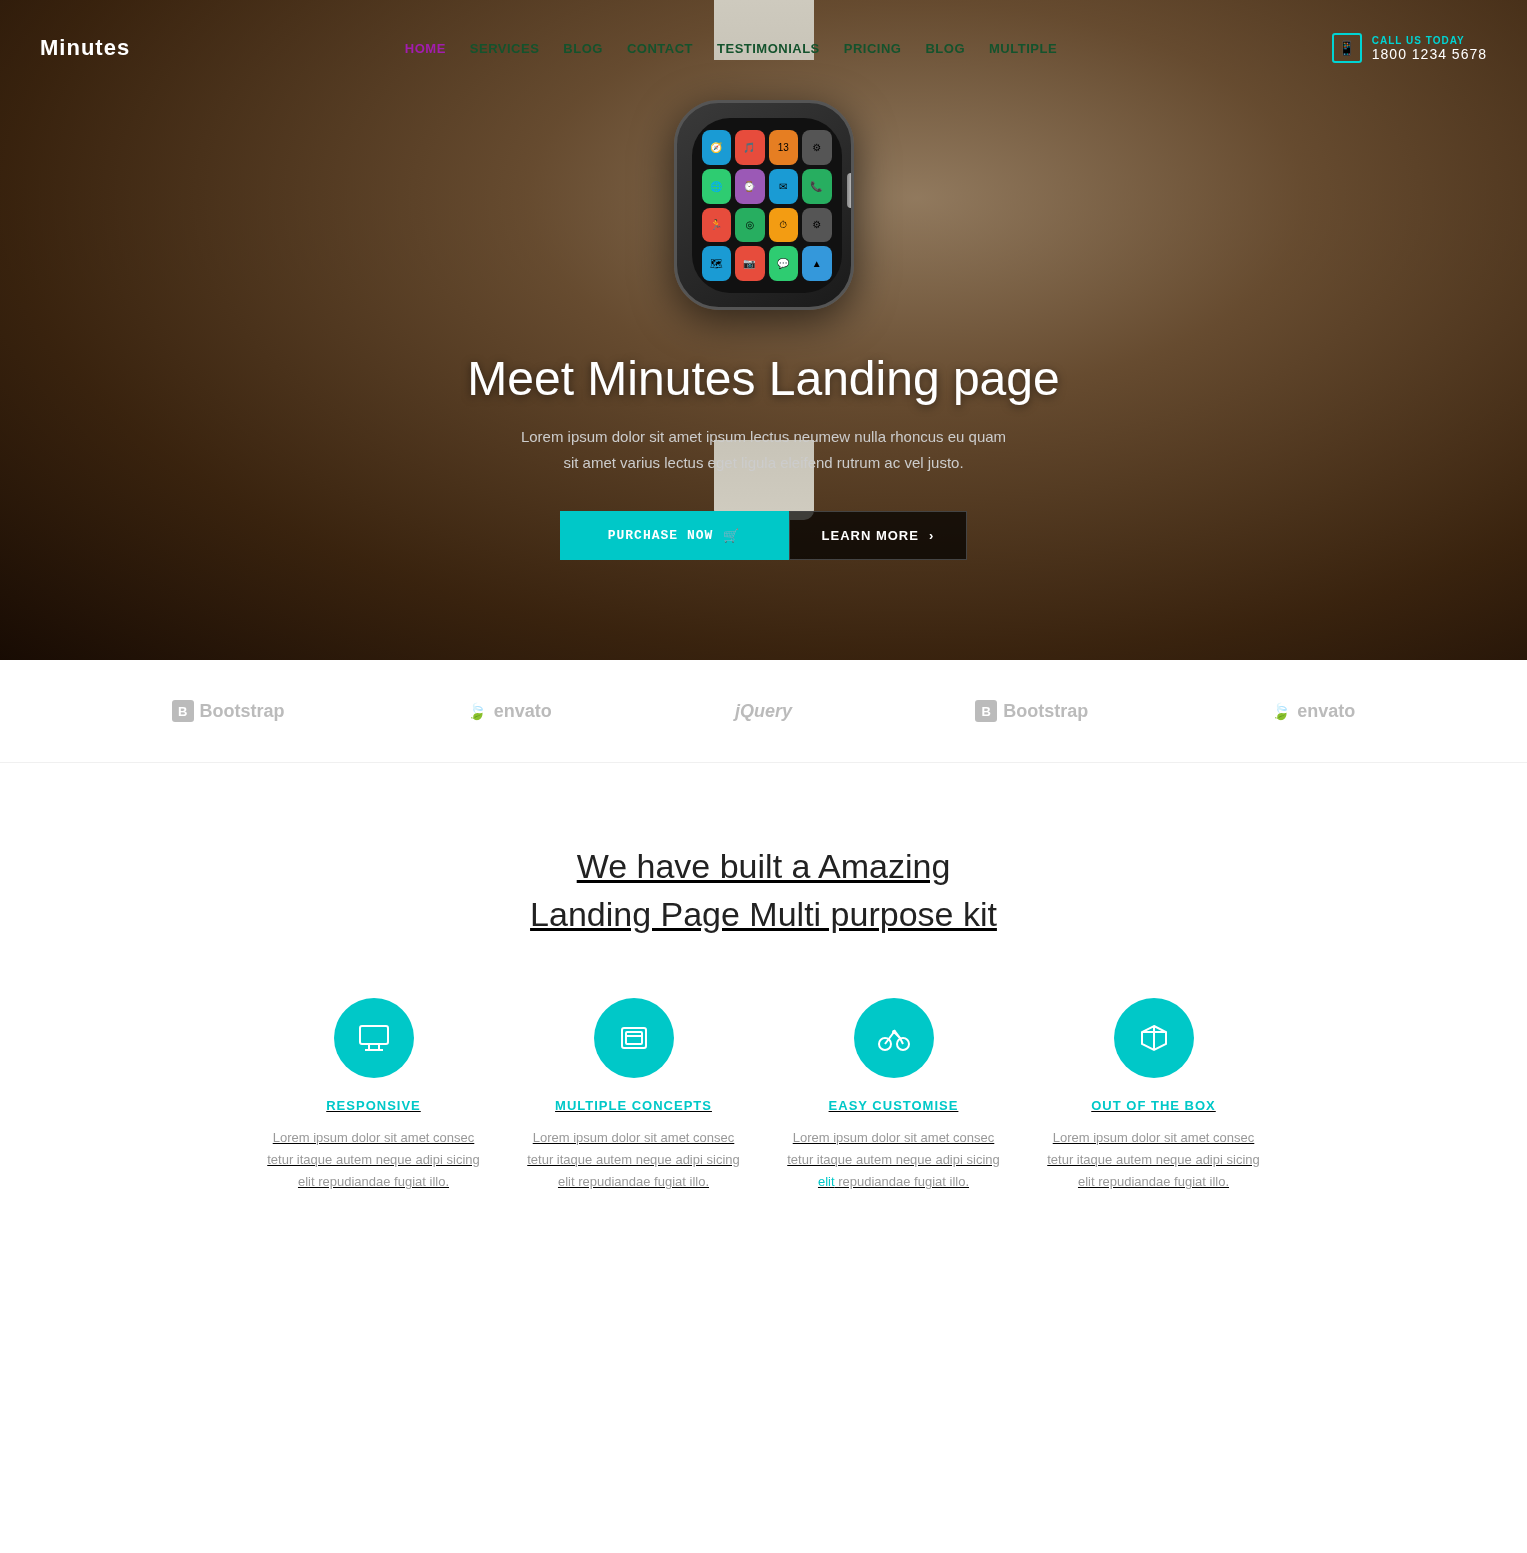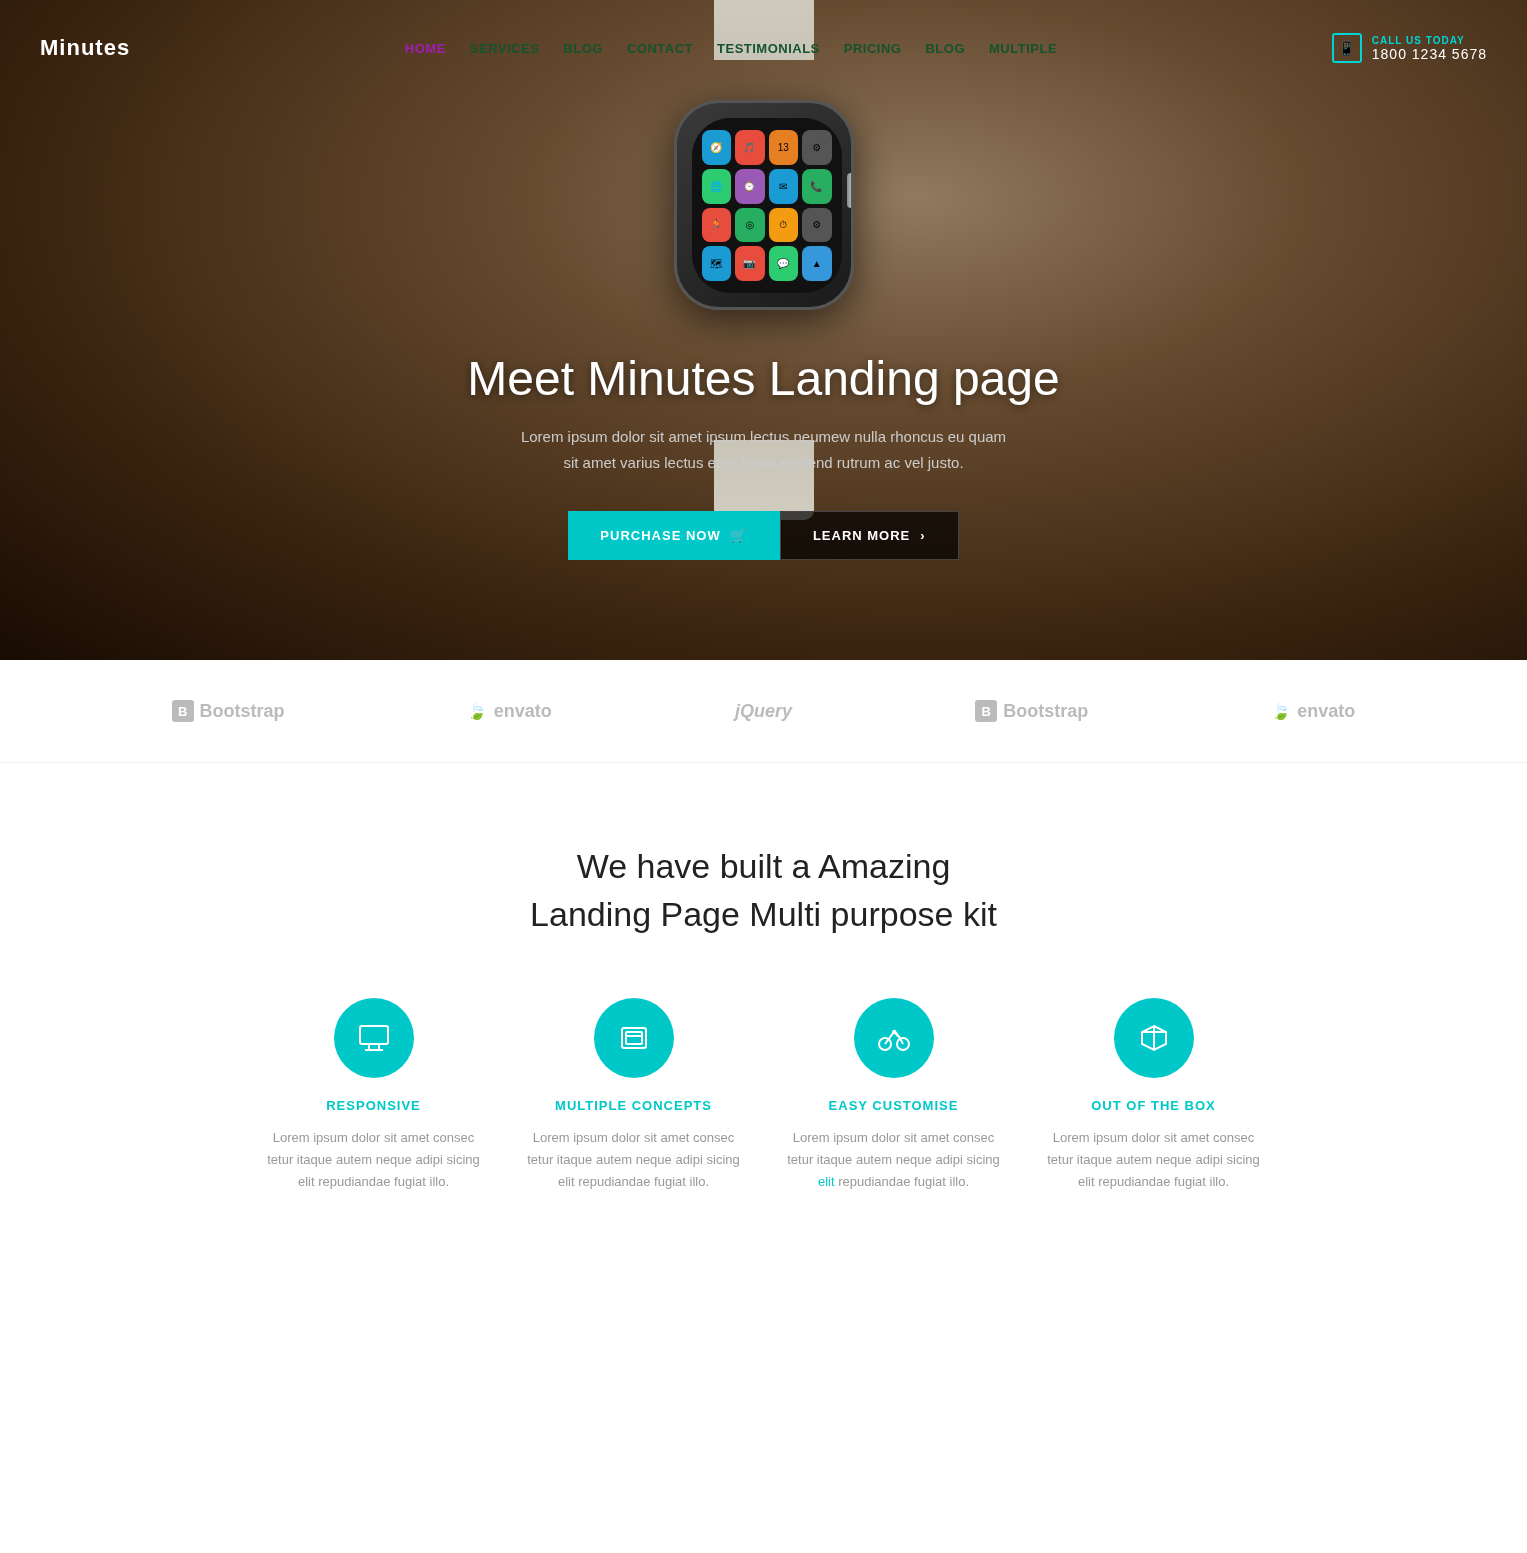--- a/index.html
+++ b/index.html
@@ -184,28 +184,29 @@
     }
     .hero-buttons {
       display: flex;
       justify-content: center;
       gap: 0;
     }
     .btn-purchase {
       background: #00c8c8;
       color: #fff;
       border: none;
-      padding: 16px 32px;
+      padding: 16px 48px;
       font-size: 13px;
       font-weight: 700;
       letter-spacing: 1px;
       cursor: pointer;
       display: flex;
       align-items: center;
       gap: 10px;
+      font-family: Liberation Mono, monospace;
     }
     .btn-learn {
       background: rgba(0,0,0,0.7);
       color: #fff;
       border: 1px solid #444;
       padding: 16px 32px;
       font-size: 13px;
       font-weight: 700;
       letter-spacing: 1px;
       cursor: pointer;
@@ -245,20 +246,21 @@
     }
     .brand-logo .leaf-icon {
       font-size: 16px;
     }
 
     
     .features-section {
       padding: 80px 40px 60px;
       text-align: center;
       background: #fff;
+      text-decoration: underline;
     }
     .section-title {
       font-size: 34px;
       font-weight: 300;
       color: #222;
       margin-bottom: 60px;
       line-height: 1.4;
     }
     .features-grid {
       display: flex;

